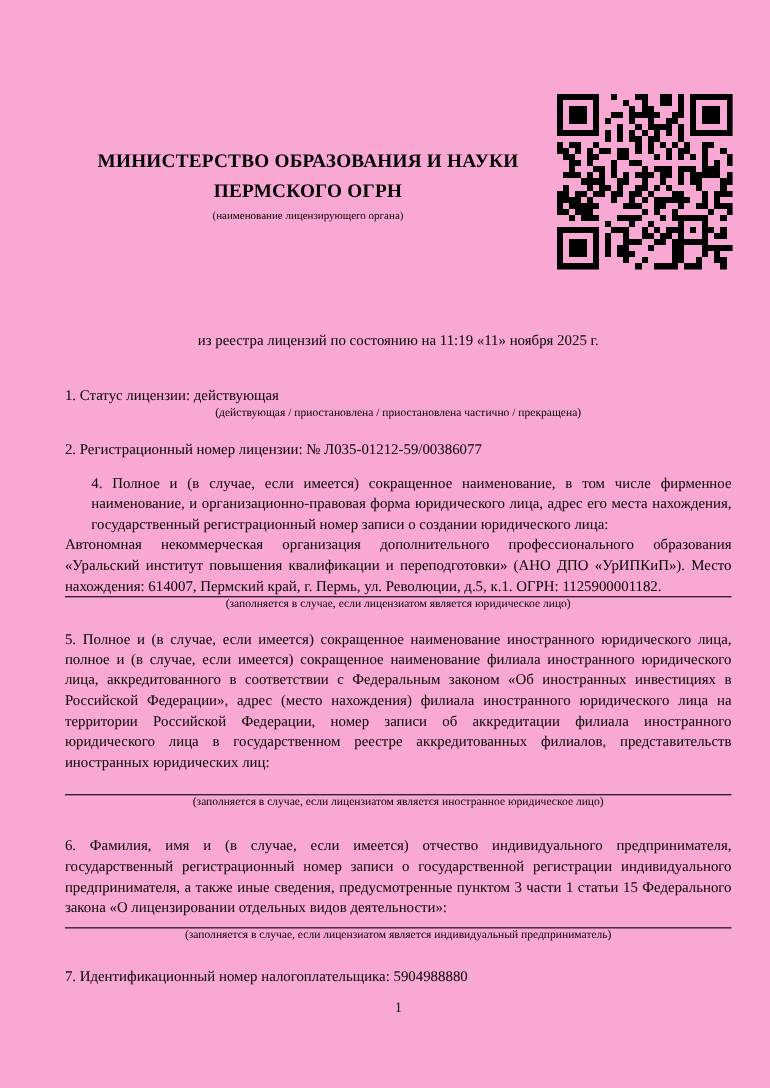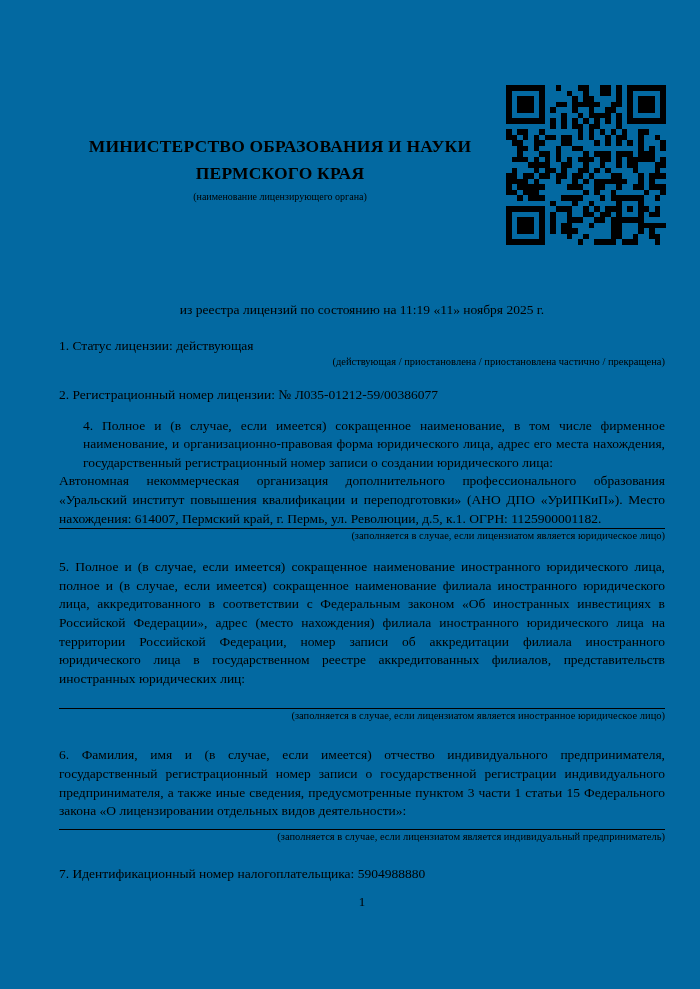--- a/index.html
+++ b/index.html
@@ -1,19 +1,19 @@
 <!DOCTYPE html>
 <html lang="ru"><head>
 <meta charset="utf-8">
 <style>
   html,body{margin:0;padding:0;background:#e8e8e8;}
   .page{
     position:relative;
     width:700px;height:989px;
-    background:#0369a1;
+    background:#f9a8d4;
     font-family:"Liberation Serif","DejaVu Serif",serif;
     color:#000;
     overflow:hidden;
     margin:0 auto;
   }
   .content{
     position:absolute;left:59px;top:0;width:606px;
   }
   
   .header-block{
@@ -47,24 +47,24 @@
   }
   
   .item{
     font-size:13.5px;
     line-height:18.6px;
   }
   .just{text-align:justify;text-align-last:left;}
   .item-caption{
     font-size:10.5px;
     line-height:14px;
-    text-align:right;
+    text-align:center;
   }
   .field{border-bottom:1.6px solid #000;}
-  .mt-item1{margin-top:17px;}
+  .mt-item1{margin-top:31px;}
   .mt-item2{margin-top:17px;}
   .mt-item3{margin-top:14px;}
   .mt-item4{margin-top:12px;margin-left:24px;}
   .mt-item5{margin-top:15px;}
   .mt-item6{margin-top:23px;}
   .mt-item7{margin-top:21px;}
   .pb4{padding-bottom:20px;}
   .pb8{padding-bottom:8px;}
   .page-number{
     margin-top:11px;
@@ -482,21 +482,21 @@
         <rect x="22" y="28" width="1" height="1"></rect>
         <rect x="23" y="28" width="1" height="1"></rect>
         <rect x="27" y="28" width="1" height="1"></rect>
       </svg>
     </div>
 
   <div class="content">
 
     <div class="header-block">
       <div class="ministry-line">МИНИСТЕРСТВО ОБРАЗОВАНИЯ И НАУКИ</div>
-      <div class="ministry-line">ПЕРМСКОГО КРАЯ</div>
+      <div class="ministry-line">ПЕРМСКОГО ОГРН</div>
       <div class="header-caption">(наименование лицензирующего органа)</div>
     </div>
 
     <div class="title-block">
       <div>из реестра лицензий по состоянию на 11:19 «11» ноября 2025 г.</div>
     </div>
 
     <div class="item mt-item1">1. Статус лицензии: действующая</div>
     <div class="item-caption">(действующая / приостановлена / приостановлена частично / прекращена)</div>
 

